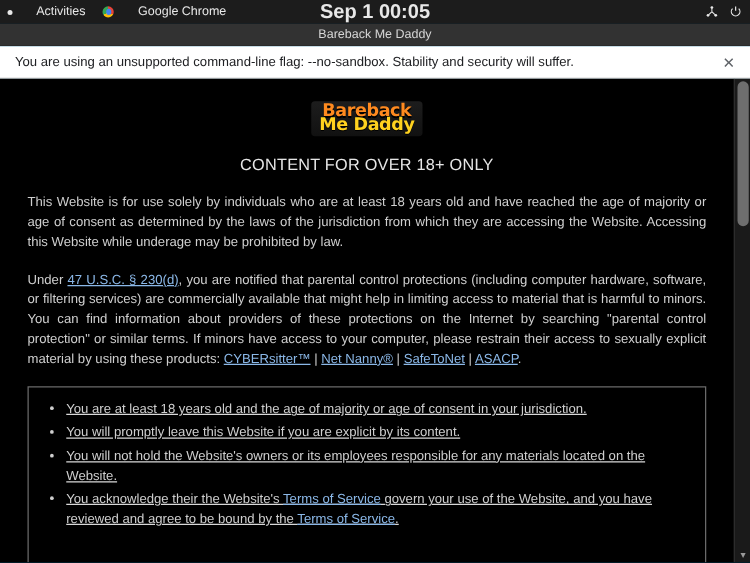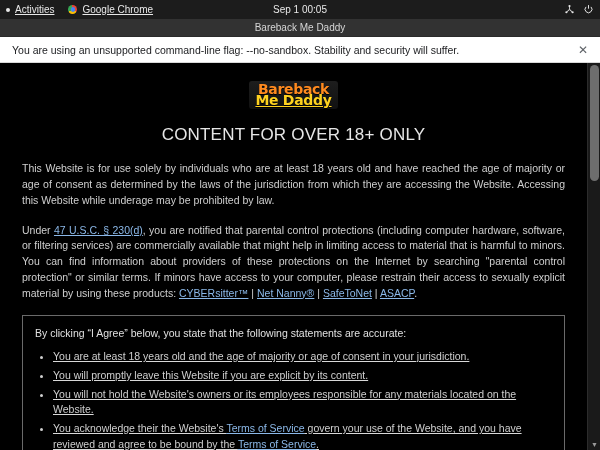--- a/index.html
+++ b/index.html
@@ -16,38 +16,39 @@
     height: 19px;
     background: #1c1c1c;
     color: #e8e8e8;
     display: flex;
     align-items: center;
     font-size: 10px;
     padding: 0 6px;
     position: relative;
   }
   .topbar .left { display: flex; align-items: center; gap: 14px; }
-  .topbar .activities { display: flex; align-items: center; gap: 5px; text-decoration: underline; }
+  .topbar .activities { display: flex; align-items: center; gap: 19px; }
   .dot-ind {
     width: 4px; height: 4px; border-radius: 50%;
     background: #e8e8e8; display: inline-block;
   }
   .chrome-ico {
     width: 9px; height: 9px; border-radius: 50%;
     background: conic-gradient(#ea4335 0 33%, #fbbc05 33% 66%, #34a853 66% 100%);
     position: relative; display: inline-block;
   }
   .chrome-ico::after {
     content: ""; position: absolute; inset: 2.4px;
     background: #4285f4; border-radius: 50%;
   }
   .topbar .center {
     position: absolute; left: 0; right: 0;
     text-align: center; pointer-events: none;
-    font-size: 10px;
+    font-size: 16px;
+    font-weight: bold;
   }
   .topbar .right {
     margin-left: auto; display: flex; align-items: center; gap: 8px;
     z-index: 2;
   }
   .ico-svg { display: block; }
 
   
   .browser {
     width: 600px;
@@ -107,24 +108,24 @@
     font-weight: bold;
     font-size: 14px;
     line-height: 11px;
     letter-spacing: -0.3px;
     padding: 3px 6px;
     border-radius: 3px;
     background: linear-gradient(#1d1d1d, #111);
     text-align: center;
   }
   .logo .l1 { color: #ff8a1f; text-shadow: 0 1px 0 #000; display: block; }
-  .logo .l2 { color: #ffd21f; text-shadow: 0 1px 0 #000; display: block; text-decoration: underline; }
+  .logo .l2 { color: #ffd21f; text-shadow: 0 1px 0 #000; display: block; }
 
   h1.heading {
-    font-size: 17px;
+    font-size: 13px;
     font-weight: normal;
     text-align: center;
     color: #e6e6e6;
     margin: 12px 0 14px;
     letter-spacing: .2px;
   }
 
   p.body {
     margin: 0 0 14px;
     text-align: justify;
@@ -224,21 +225,20 @@
 
       <h1 class="heading">CONTENT FOR OVER 18+ ONLY</h1>
 
       <p class="body">This Website is for use solely by individuals who are at least 18 years old and have reached the age of majority or age of consent as determined by the laws of the jurisdiction from which they are accessing the Website. Accessing this Website while underage may be prohibited by law.</p>
 
       <p class="body">
         <span>Under </span><a class="lnk" href="#">47 U.S.C. § 230(d)</a><span>, you are notified that parental control protections (including computer hardware, software, or filtering services) are commercially available that might help in limiting access to material that is harmful to minors. You can find information about providers of these protections on the Internet by searching "parental control protection" or similar terms. If minors have access to your computer, please restrain their access to sexually explicit material by using these products: </span><a class="lnk" href="#">CYBERsitter™</a><span> | </span><a class="lnk" href="#">Net Nanny®</a><span> | </span><a class="lnk" href="#">SafeToNet</a><span> | </span><a class="lnk" href="#">ASACP</a><span>.</span>
       </p>
 
       <div class="agree-box">
-        <p class="intro">By clicking “I Agree” below, you state that the following statements are accurate:</p>
         <ul>
           <li>You are at least 18 years old and the age of majority or age of consent in your jurisdiction.</li>
           <li>You will promptly leave this Website if you are explicit by its content.</li>
           <li>You will not hold the Website's owners or its employees responsible for any materials located on the Website.</li>
           <li>
             <span>You acknowledge their the Website's </span><a class="lnk" href="#">Terms of Service</a><span> govern your use of the Website, and you have reviewed and agree to be bound by the </span><a class="lnk" href="#">Terms of Service</a><span>.</span>
           </li>
         </ul>
 
       </div>

